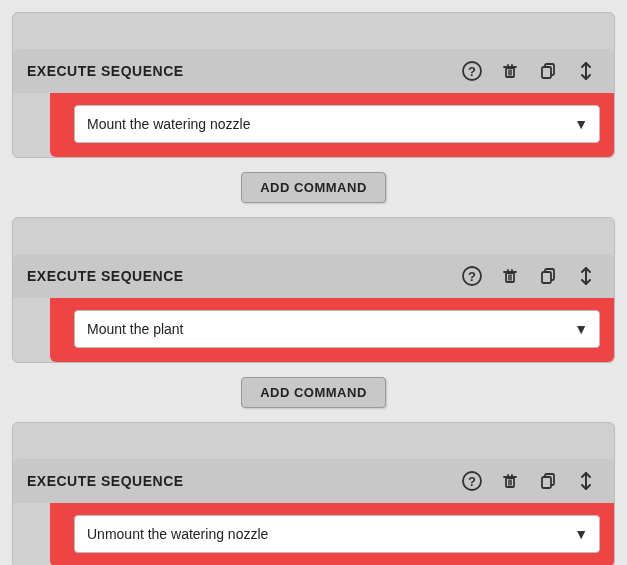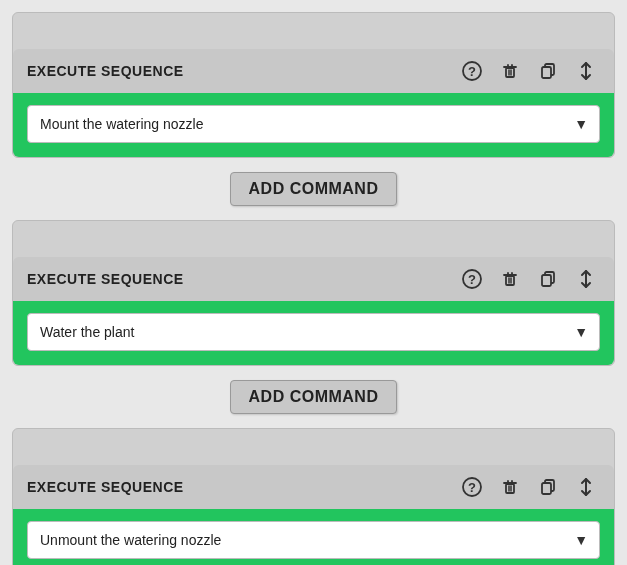--- a/index.html
+++ b/index.html
@@ -48,23 +48,24 @@
       cursor: pointer;
       font-size: 18px;
       color: #333;
       padding: 2px 4px;
       display: flex;
       align-items: center;
       justify-content: center;
     }
 
     .execute-body {
-      padding: 12px 14px 14px 14px;
-      background: #22c55e;
+      padding: 12px 14px 14px 24px;
+      background: #ef4444;
       border-radius: 0 0 6px 6px;
+      margin-left: 37px;
     }
 
     .dropdown-wrapper {
       position: relative;
       width: 100%;
     }
 
     .dropdown-display {
       background: #fff;
       border: 1px solid #bbb;
@@ -94,21 +95,21 @@
       justify-content: center;
       align-items: center;
       padding: 14px 0;
     }
 
     .add-command-btn {
       background: #c8c8c8;
       border: 1px solid #999;
       border-radius: 4px;
       padding: 7px 18px;
-      font-size: 16px;
+      font-size: 13px;
       font-weight: bold;
       color: #222;
       cursor: pointer;
       letter-spacing: 0.5px;
       box-shadow: 1px 1px 2px rgba(0,0,0,0.15);
     }
   </style>
 </head>
 <body>
 
@@ -191,21 +192,21 @@
             <line x1="10" y1="2" x2="10" y2="18" stroke="#333" stroke-width="2" stroke-linecap="round"></line>
             <polyline points="6,6 10,2 14,6" fill="none" stroke="#333" stroke-width="2" stroke-linejoin="round" stroke-linecap="round"></polyline>
             <polyline points="6,14 10,18 14,14" fill="none" stroke="#333" stroke-width="2" stroke-linejoin="round" stroke-linecap="round"></polyline>
           </svg>
         </button>
       </div>
     </div>
     <div class="execute-body">
       <div class="dropdown-wrapper">
         <div class="dropdown-display">
-          <span>Water the plant</span>
+          <span>Mount the plant</span>
         </div>
         <span class="dropdown-arrow">▼</span>
       </div>
     </div>
   </div>
     <div class="add-command-row">
       <button class="add-command-btn">ADD COMMAND</button>
     </div>
     <div class="execute-block">
     <div class="execute-header">

